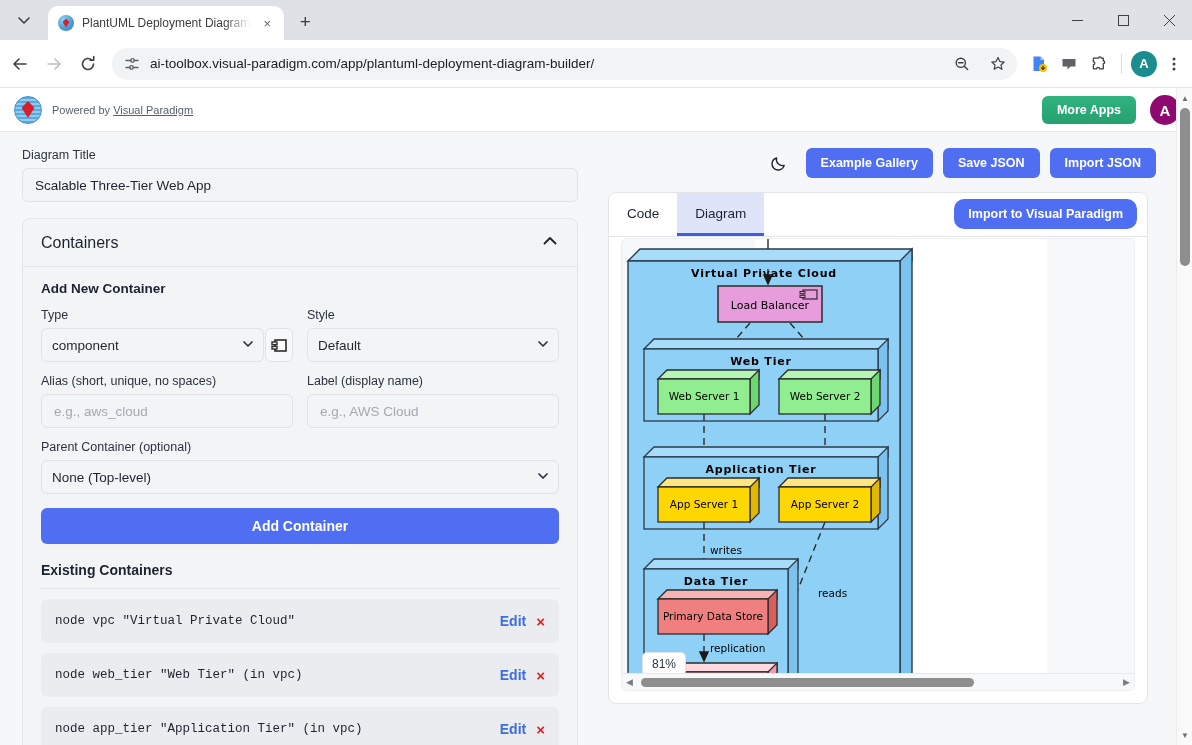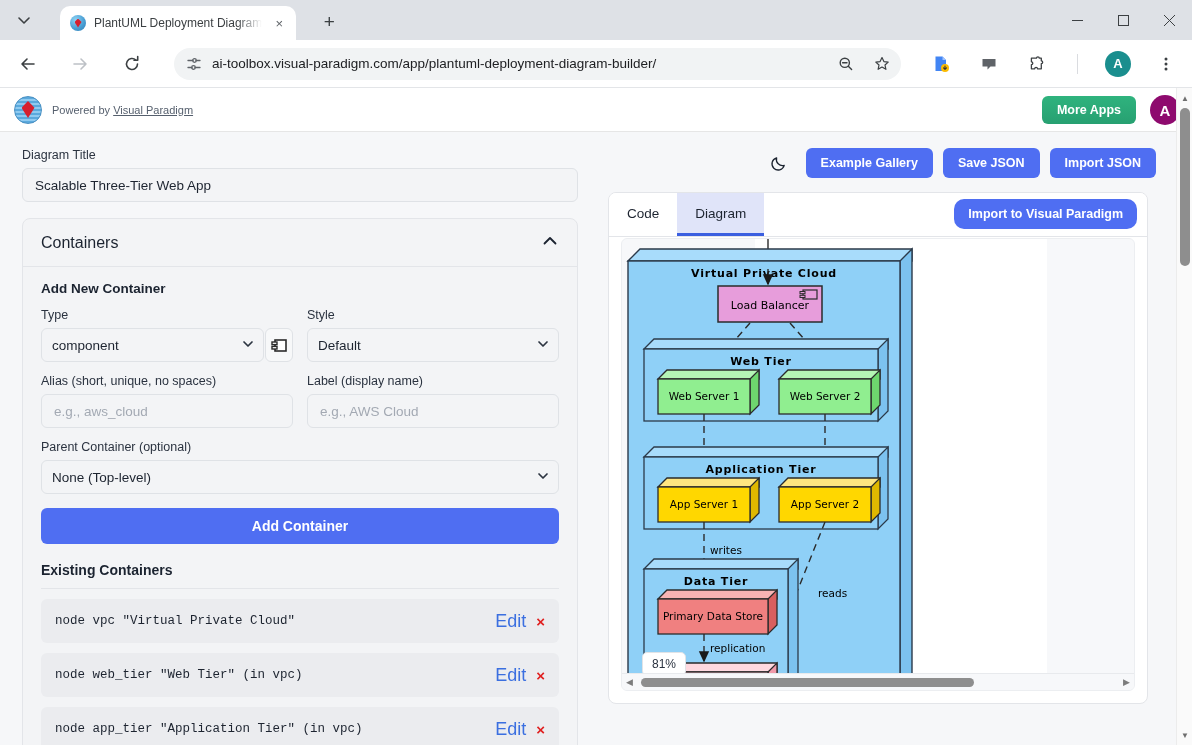--- a/index.html
+++ b/index.html
@@ -10,21 +10,21 @@
     overflow: hidden;
     font-family: "Liberation Sans", sans-serif;
     background: #ffffff;
   }
 
   
   .browser { width: 1192px; height: 745px; position: relative; background:#fff; }
 
   .tabstrip {
     height: 40px; background: #dee1e6;
-    display: flex; align-items: flex-end; position: relative; gap: 12px;
+    display: flex; align-items: flex-end; position: relative;
   }
   .tab-list-btn {
     width: 40px; height: 34px; margin-left: 4px; margin-bottom: 3px;
     display:flex; align-items:center; justify-content:center;
     border-radius: 6px; cursor: pointer;
   }
   .tab {
     height: 34px; min-width: 200px; max-width: 240px;
     background: #fff; border-radius: 10px 10px 0 0;
     display: flex; align-items: center; padding: 0 8px 0 10px;
@@ -60,21 +60,21 @@
   .win-controls {
     position: absolute; right: 0; top: 0; height: 40px; display:flex;
   }
   .win-btn {
     width: 46px; height: 40px; display:flex; align-items:center;
     justify-content:center; color:#3c4043; cursor:pointer;
   }
 
   .toolbar {
     height: 48px; background:#fff; display:flex; align-items:center;
-    padding: 0 12px; gap: 20px; border-bottom: 1px solid #e3e5e8;
+    padding: 0 4px; gap: 2px; border-bottom: 1px solid #e3e5e8;
   }
   .nav-btn {
     width: 32px; height: 32px; border-radius:50%;
     display:flex; align-items:center; justify-content:center;
     color:#3c4043; cursor:pointer; flex:0 0 32px;
   }
   .nav-btn.disabled { color:#bdc1c6; }
   .omnibox {
     flex: 1; height: 32px; background:#f1f3f4; border-radius: 16px;
     display:flex; align-items:center; padding: 0 6px 0 12px; margin: 0 6px;
@@ -191,21 +191,21 @@
   .existing-title { font-size:14px; font-weight:700; color:#1b2330; margin: 18px 0 10px; }
   .divider { height:1px; background:#e3e5e9; margin-bottom: 10px; }
   .container-row {
     height: 44px; background:#ebecef; border-radius:6px; margin-bottom: 10px;
     display:flex; align-items:center; padding: 0 14px; gap: 10px;
   }
   .container-code {
     flex:1; font-family:"Liberation Mono", monospace; font-size:12.5px; color:#1d2430;
     white-space:nowrap; overflow:hidden;
   }
-  .edit-link { font-size:18px; font-weight:400; color:#3b6fe0; cursor:pointer; }
+  .edit-link { font-size:14px; font-weight:700; color:#3b6fe0; cursor:pointer; }
   .del-x { font-size:15px; color:#e02020; cursor:pointer; font-weight:600; }
 
   
   .right-panel {
     width: 592px; padding: 14px 18px 0 8px; position:relative;
     background:#f6f7f9;
   }
   .rp-toolbar {
     display:flex; align-items:center; justify-content:flex-end; gap: 10px;
     height: 34px; padding-right: 18px;

